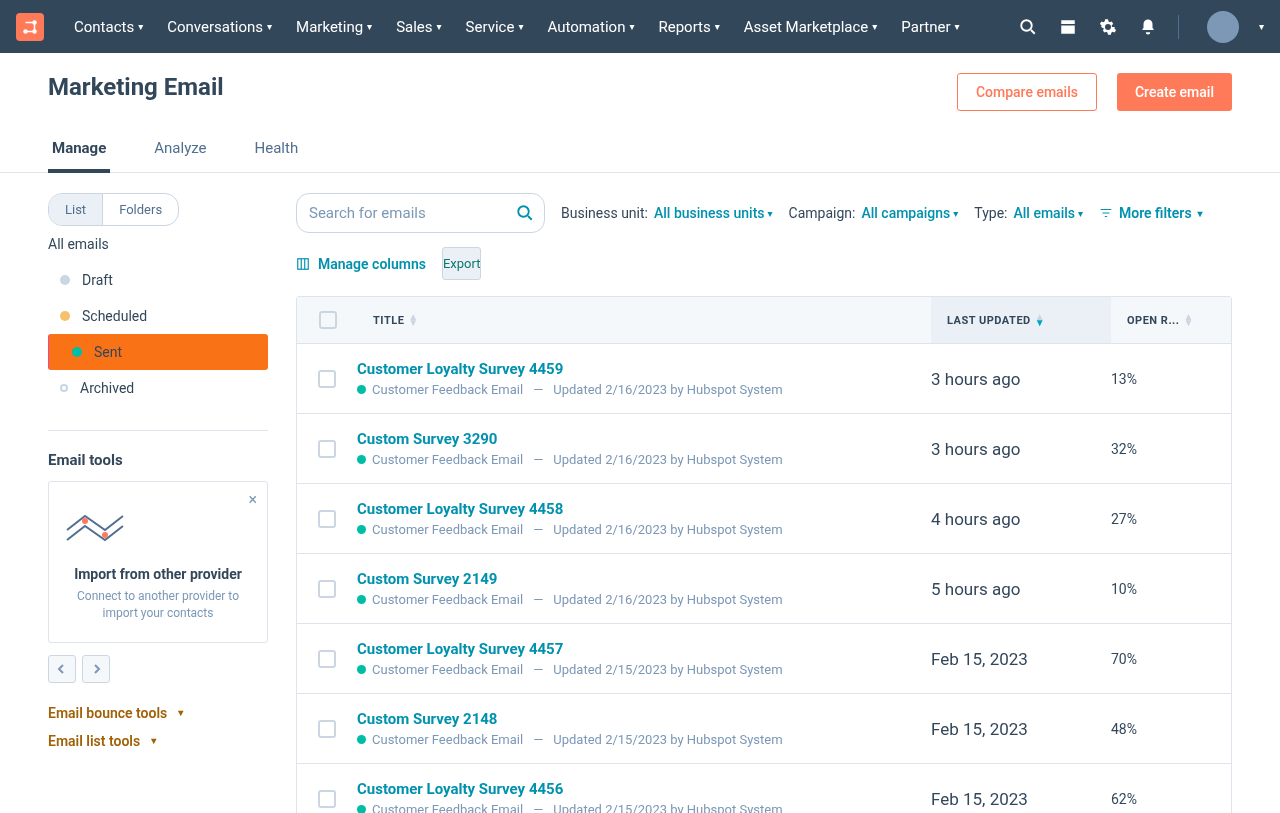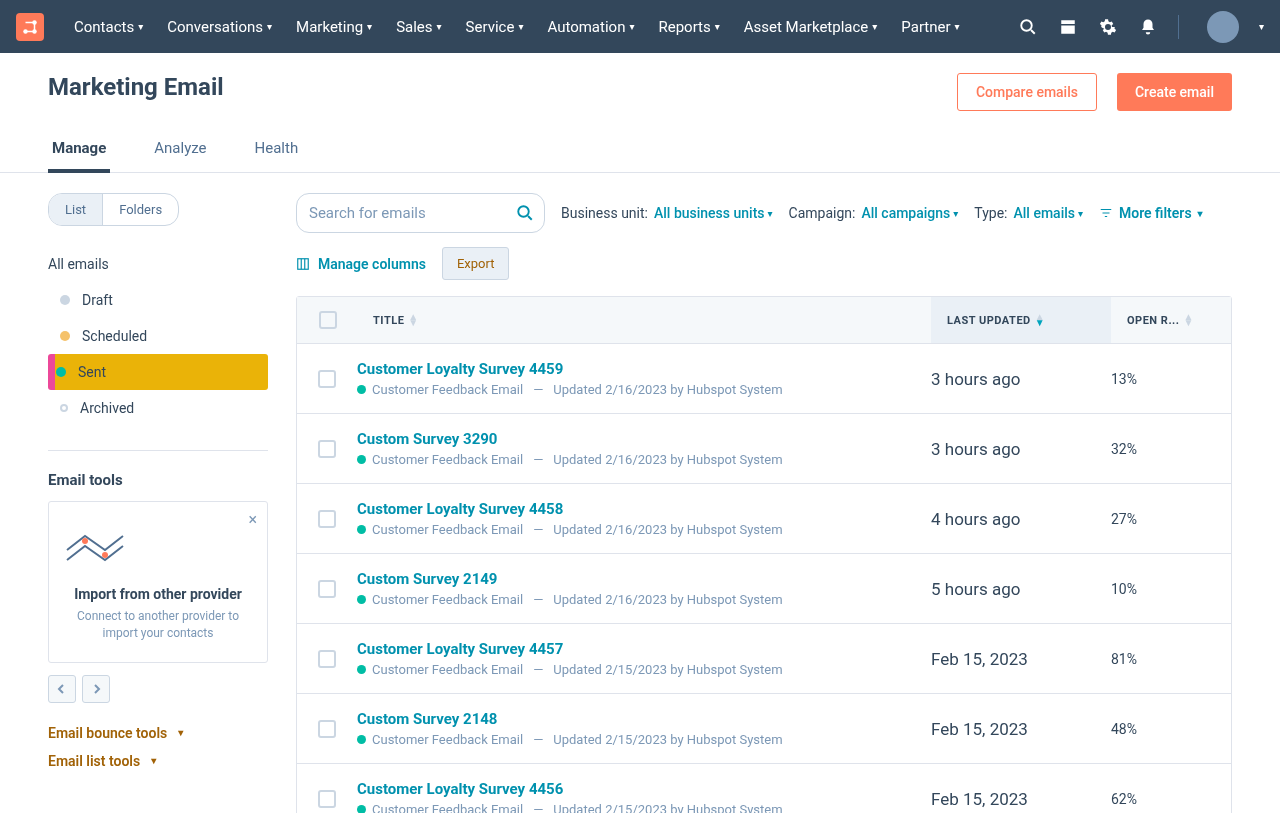--- a/index.html
+++ b/index.html
@@ -16,27 +16,27 @@
 .page-title{font-size:24px;font-weight:700;color:#33475b}
 .header-actions{margin-left:auto;display:flex;gap:20px}
 .btn{padding:10px 18px;border-radius:3px;cursor:pointer;font-size:14px;font-weight:500;border:none}
 .btn-outline{background:#fff;border:1px solid #ff7a59;color:#ff7a59}
 .btn-primary{background:#ff7a59;color:#fff}
 .tabs{display:flex;gap:40px;padding:16px 48px 0;border-bottom:1px solid #dfe3eb}
 .tab{padding:12px 4px;cursor:pointer;color:#516f90;font-size:15px}
 .tab.active{color:#33475b;font-weight:700;border-bottom:4px solid #33475b;margin-bottom:-1px}
 .main{display:flex;padding:20px 48px}
 .sidebar{width:220px;flex-shrink:0}
-.seg{display:flex;border:1px solid #cbd6e2;border-radius:14px;overflow:hidden;margin-bottom:20px;width:fit-content}
+.seg{display:flex;border:1px solid #cbd6e2;border-radius:14px;overflow:hidden;width:fit-content}
 .seg-item{padding:8px 16px;cursor:pointer;font-size:13px;color:#516f90}
 .seg-item.active{background:#eaf0f6}
 .seg-item:first-child{border-right:1px solid #cbd6e2}
 .status-list{margin-bottom:24px}
 .status-item{padding:10px 16px 10px 12px;cursor:pointer;display:flex;align-items:center;gap:12px;font-size:14px;color:#33475b;border-radius:3px}
-.status-item.active{background:#eab308;border-left:7px solid #ec4899;padding-left:1px}
+.status-item.active{background:#f97316;border-left:1px solid #ec4899;padding-left:23px}
 .dot{width:10px;height:10px;border-radius:50%;flex-shrink:0}
 .dot-gray{background:#cbd6e2}
 .dot-yellow{background:#f5c26b}
 .dot-teal{background:#00bda5}
 .dot-outline{background:#fff;border:2px solid #cbd6e2;width:8px;height:8px}
 .hr{border:none;border-top:1px solid #dfe3eb;margin:0 0 20px}
 .tools-title{font-weight:700;font-size:15px;margin-bottom:12px}
 .card{border:1px solid #dfe3eb;border-radius:3px;padding:24px 16px 20px;text-align:center;position:relative;margin-bottom:12px}
 .card-close{position:absolute;top:8px;right:10px;cursor:pointer;color:#7c98b6;font-size:16px}
 .card-img{margin-bottom:12px;color:#516f90}
@@ -50,21 +50,21 @@
 .search-box{border:1px solid #cbd6e2;border-radius:13px;padding:10px 40px 10px 12px;width:249px;position:relative}
 .search-input{border:none;outline:none;width:100%;font-size:15px;color:#7c98b6}
 .search-input::placeholder{color:#7c98b6}
 .search-icon-btn{position:absolute;right:10px;top:50%;transform:translateY(-50%);color:#0091ae}
 .filter-group{display:flex;align-items:center;gap:6px;font-size:14px}
 .filter-label{color:#33475b}
 .filter-value{color:#0091ae;font-weight:500;cursor:pointer;display:flex;align-items:center;gap:3px}
 .more-filters{color:#0091ae;font-weight:600;cursor:pointer;display:flex;align-items:center;gap:6px}
 .action-bar{display:flex;align-items:center;gap:16px;margin-bottom:16px}
 .manage-cols{color:#0091ae;font-weight:600;cursor:pointer;display:flex;align-items:center;gap:8px}
-.export-btn{padding:8px 14px;border:1px solid #cbd6e2;border-radius:3px;background:#eaf0f6;color:#a16207;cursor:pointer;font-size:13px}
+.export-btn{padding:8px 0;border:1px solid #cbd6e2;border-radius:3px;background:#eaf0f6;color:#0f766e;cursor:pointer;font-size:13px}
 .table{border:1px solid #dfe3eb;border-radius:3px}
 .thead{display:flex;background:#f5f8fa;border-bottom:1px solid #dfe3eb}
 .th{padding:14px 16px;font-size:11px;font-weight:700;color:#33475b;letter-spacing:0.5px;display:flex;align-items:center;gap:4px}
 .th-check{width:60px}
 .th-title{flex:1}
 .th-updated{width:180px;background:#eaf0f6}
 .th-open{width:120px}
 .sort-icon{color:#cbd6e2;font-size:10px;display:flex;flex-direction:column;line-height:6px}
 .sort-active{color:#00a4bd}
 .trow{display:flex;border-bottom:1px solid #dfe3eb;padding:16px 0;align-items:center}
@@ -397,21 +397,21 @@
       <div class="email-meta">
         <span class="meta-status">
                   <span class="meta-dot"></span>
                   <span>Customer Feedback Email</span>
                 </span>
         <span>—</span>
         <span>Updated 2/15/2023 by Hubspot System</span>
       </div>
     </div>
     <div class="td-updated">Feb 15, 2023</div>
-    <div class="td-open">81%</div>
+    <div class="td-open">70%</div>
           </div>
           <div class="trow">
     <div class="td-check">
               <div class="chk"></div>
             </div>
     <div class="td-title">
       <div class="email-title">Custom Survey 2148</div>
       <div class="email-meta">
         <span class="meta-status">
                   <span class="meta-dot"></span>

